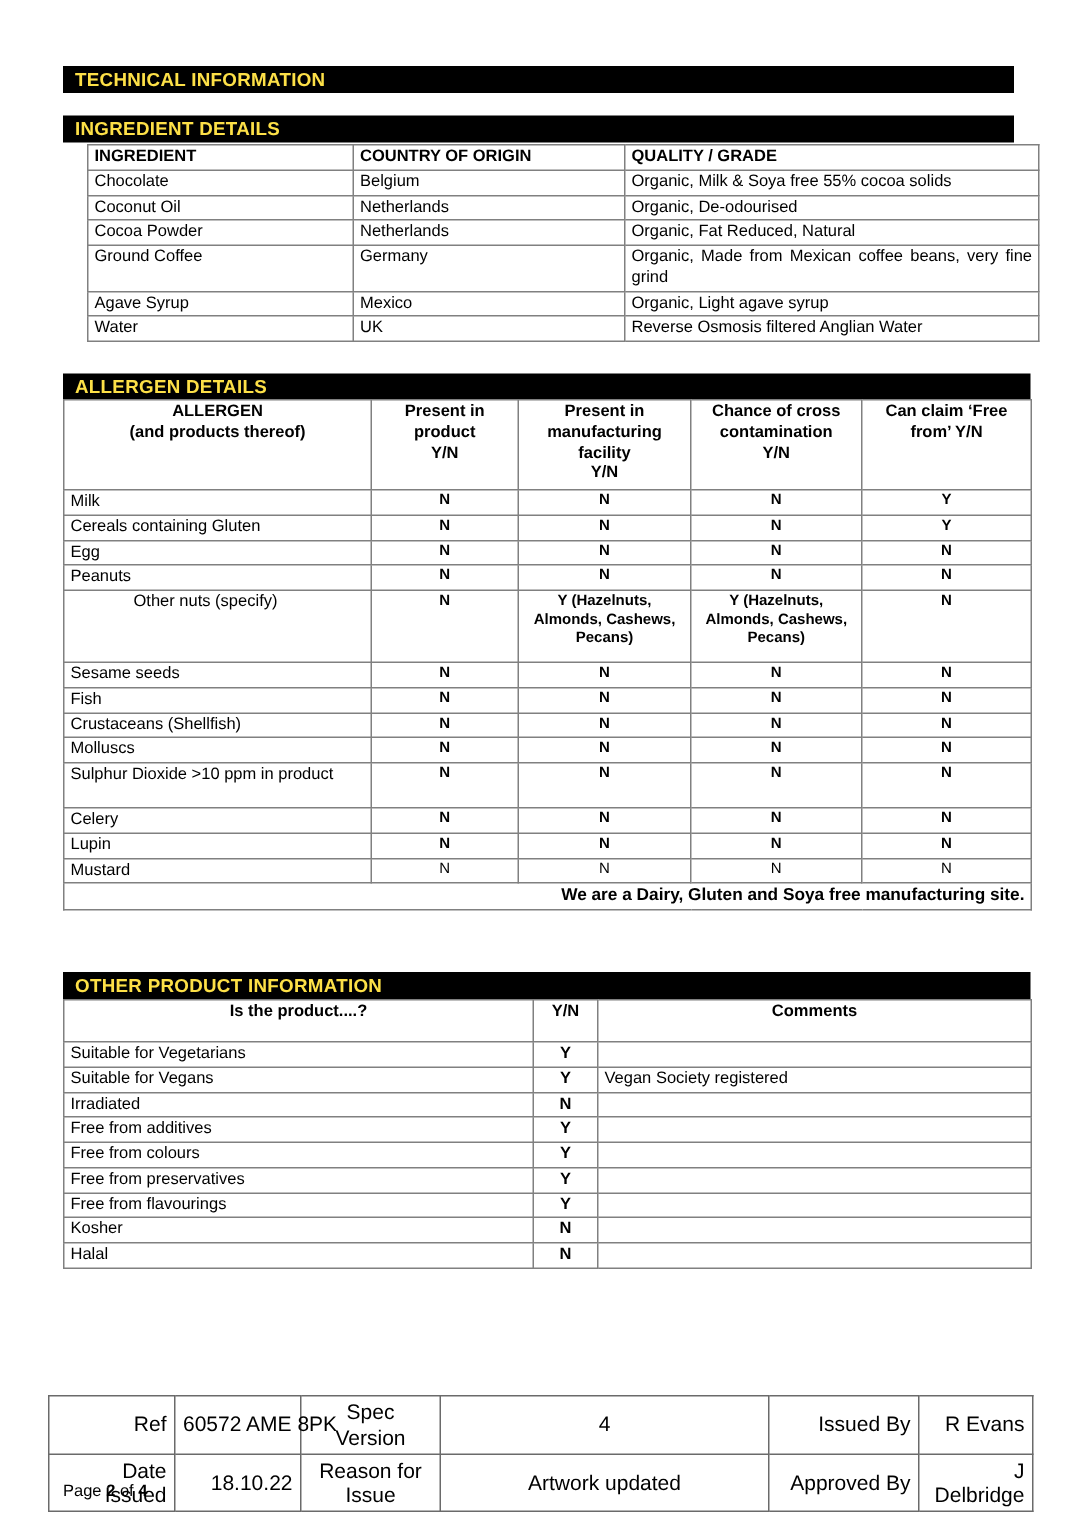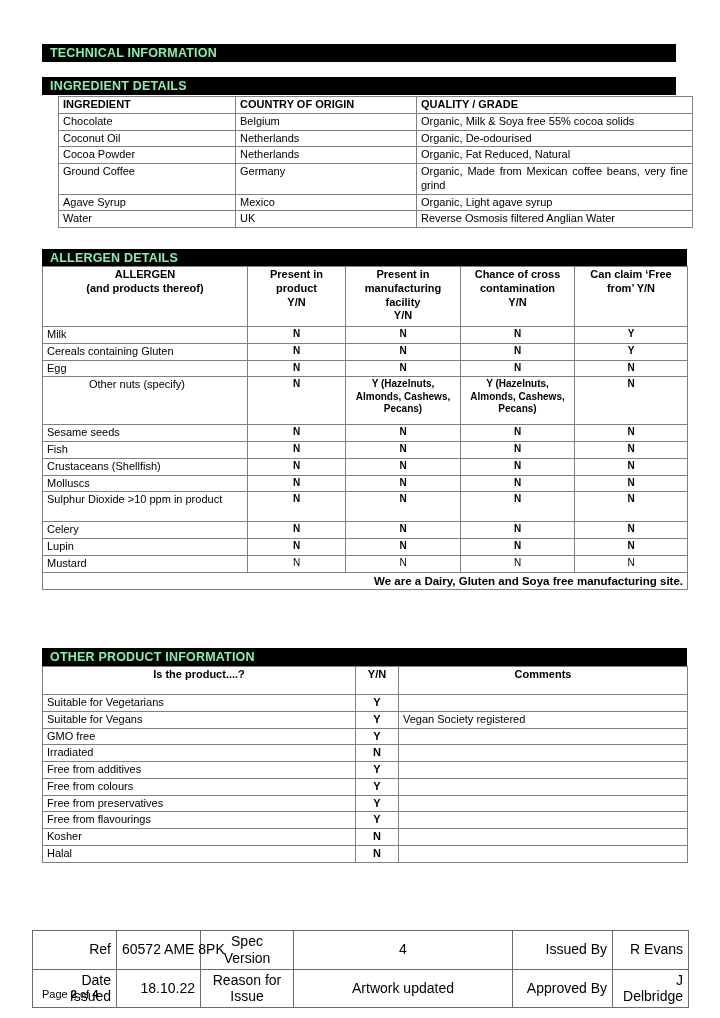--- a/index.html
+++ b/index.html
@@ -19,21 +19,21 @@
     position: absolute;
     left: 0; top: 0;
     width: 720px;
     height: 1018px;
   }
 
   
   .banner {
     position: absolute;
     background: #000000;
-    color: #86efac;
+    color: #fde047;
     font-weight: bold;
     font-size: 12.5px;
     letter-spacing: 0.2px;
     display: flex;
     align-items: center;
     padding-left: 8px;
     box-sizing: border-box;
   }
 
   
@@ -242,20 +242,27 @@
         <td class="yn">Y</td>
       </tr>
       <tr>
         <td>Egg</td>
         <td class="yn">N</td>
         <td class="yn">N</td>
         <td class="yn">N</td>
         <td class="yn">N</td>
       </tr>
       <tr>
+        <td>Peanuts</td>
+        <td class="yn">N</td>
+        <td class="yn">N</td>
+        <td class="yn">N</td>
+        <td class="yn">N</td>
+      </tr>
+      <tr>
         <td style="height:48px;padding-left:46px;">Other nuts (specify)</td>
         <td class="yn">N</td>
         <td class="yn">Y (Hazelnuts, Almonds, Cashews, Pecans)</td>
         <td class="yn">Y (Hazelnuts, Almonds, Cashews, Pecans)</td>
         <td class="yn">N</td>
       </tr>
       <tr>
         <td>Sesame seeds</td>
         <td class="yn">N</td>
         <td class="yn">N</td>
@@ -337,25 +344,20 @@
         <td>Suitable for Vegetarians</td>
         <td class="yn">Y</td>
         <td></td>
       </tr>
       <tr>
         <td>Suitable for Vegans</td>
         <td class="yn">Y</td>
         <td>Vegan Society registered</td>
       </tr>
       <tr>
-        <td>GMO free</td>
-        <td class="yn">Y</td>
-        <td></td>
-      </tr>
-      <tr>
         <td>Irradiated</td>
         <td class="yn">N</td>
         <td></td>
       </tr>
       <tr>
         <td>Free from additives</td>
         <td class="yn">Y</td>
         <td></td>
       </tr>
       <tr>

